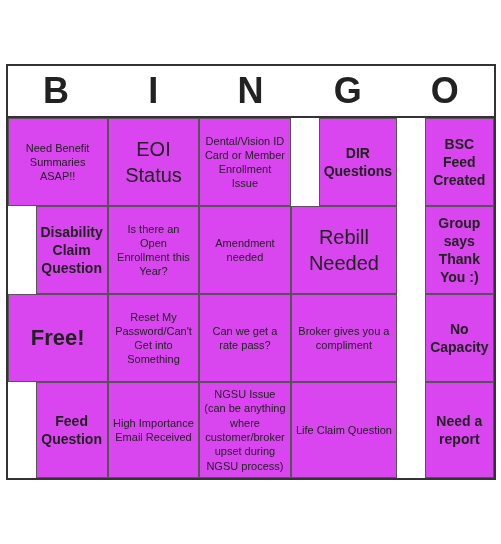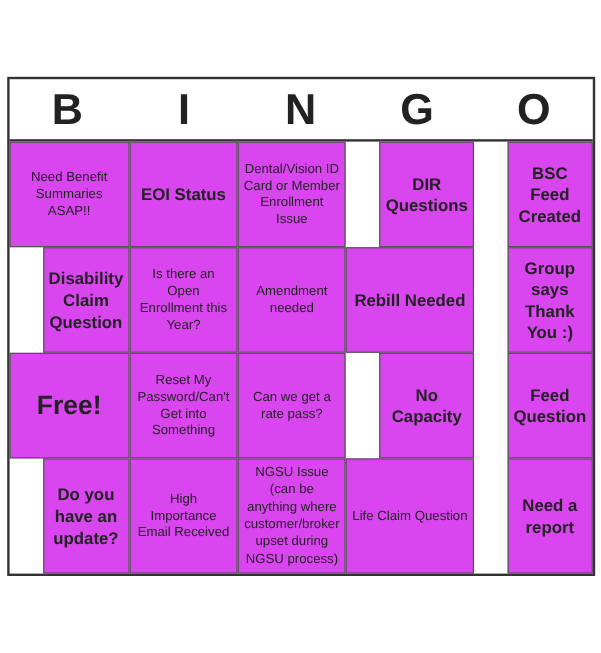--- a/index.html
+++ b/index.html
@@ -49,22 +49,22 @@
       line-height: 1.3;
       color: #222;
       background: #d946ef;
     }
     .bingo-cell.free {
       font-size: 22px;
       font-weight: bold;
       text-align: right;
     }
     .bingo-cell.large-text {
-      font-size: 14px;
-      font-weight: bold;
+      font-size: 20px;
+      font-weight: normal;
     }
     .bingo-cell.medium-text {
       font-size: 14px;
       font-weight: bold;
       margin-left: 28px;
     }
   </style>
 </head>
 <body>
 
@@ -83,21 +83,21 @@
       <div class="bingo-cell medium-text">DIR Questions</div>
       <div class="bingo-cell medium-text">BSC Feed Created</div>
       <div class="bingo-cell medium-text">Disability Claim Question</div>
       <div class="bingo-cell">Is there an Open Enrollment this Year?</div>
       <div class="bingo-cell">Amendment needed</div>
       <div class="bingo-cell large-text">Rebill Needed</div>
       <div class="bingo-cell medium-text">Group says Thank You :)</div>
       <div class="bingo-cell free">Free!</div>
       <div class="bingo-cell">Reset My Password/Can't Get into Something</div>
       <div class="bingo-cell">Can we get a rate pass?</div>
+      <div class="bingo-cell">Broker gives you a compliment</div>
       <div class="bingo-cell medium-text">No Capacity</div>
       <div class="bingo-cell medium-text">Feed Question</div>
-      <div class="bingo-cell medium-text">Do you have an update?</div>
       <div class="bingo-cell">High Importance Email Received</div>
       <div class="bingo-cell">NGSU Issue (can be anything where customer/broker upset during NGSU process)</div>
       <div class="bingo-cell">Life Claim Question</div>
       <div class="bingo-cell medium-text">Need a report</div>
     </div>
 </div>
 
 </body></html>

